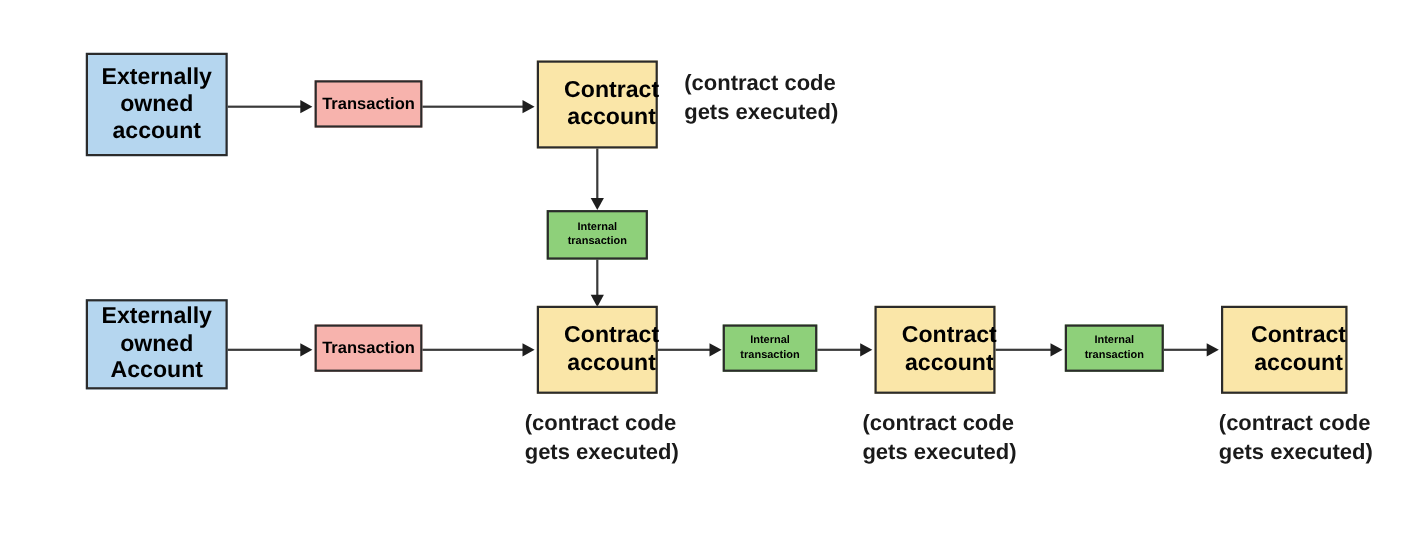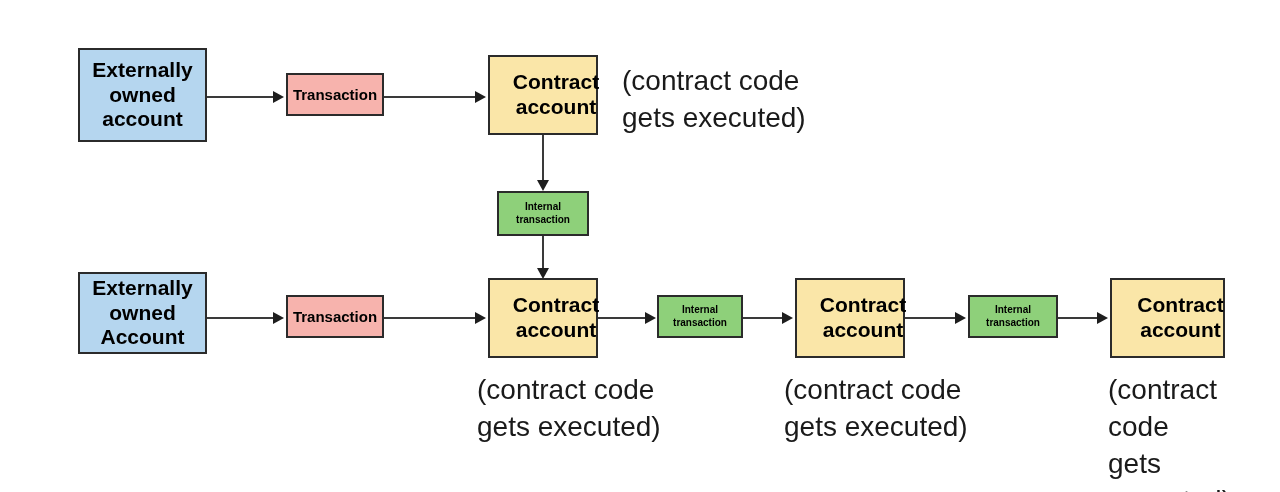--- a/index.html
+++ b/index.html
@@ -42,25 +42,25 @@
     font-size: 21px;
     padding-left: 26px;
   }
   .node.internal {
     background: #8ed07a;
     font-size: 10px;
     line-height: 1.22;
   }
   .caption {
     position: absolute;
-    font-size: 28px;
+    font-size: 20px;
     color: #1a1a1a;
     line-height: 1.32;
     white-space: pre-line;
-    font-weight: normal;
+    font-weight: bold;
   }
   .edge {
     position: absolute;
     background: #3a3a3a;
   }
   .edge.h { height: 2px; }
   .edge.v { width: 2px; }
   .arrow {
     position: absolute;
     width: 0;

